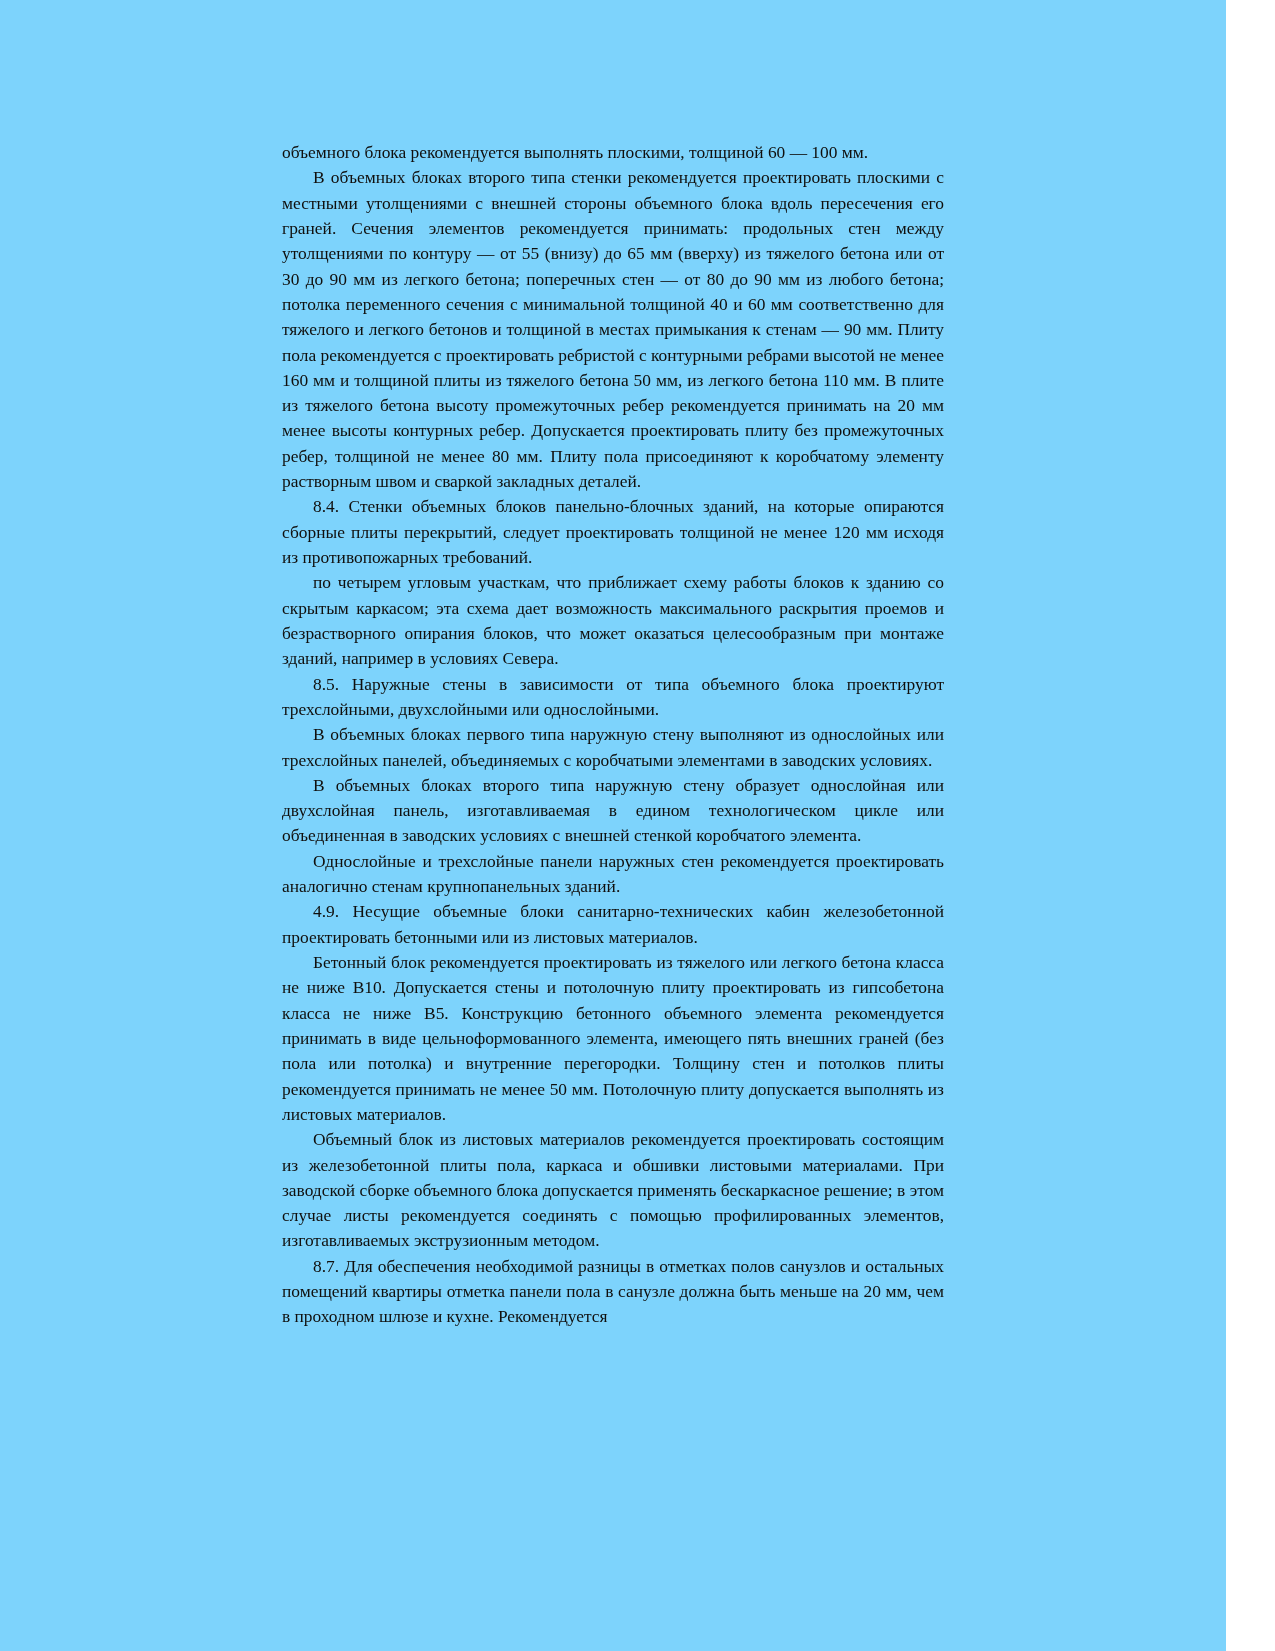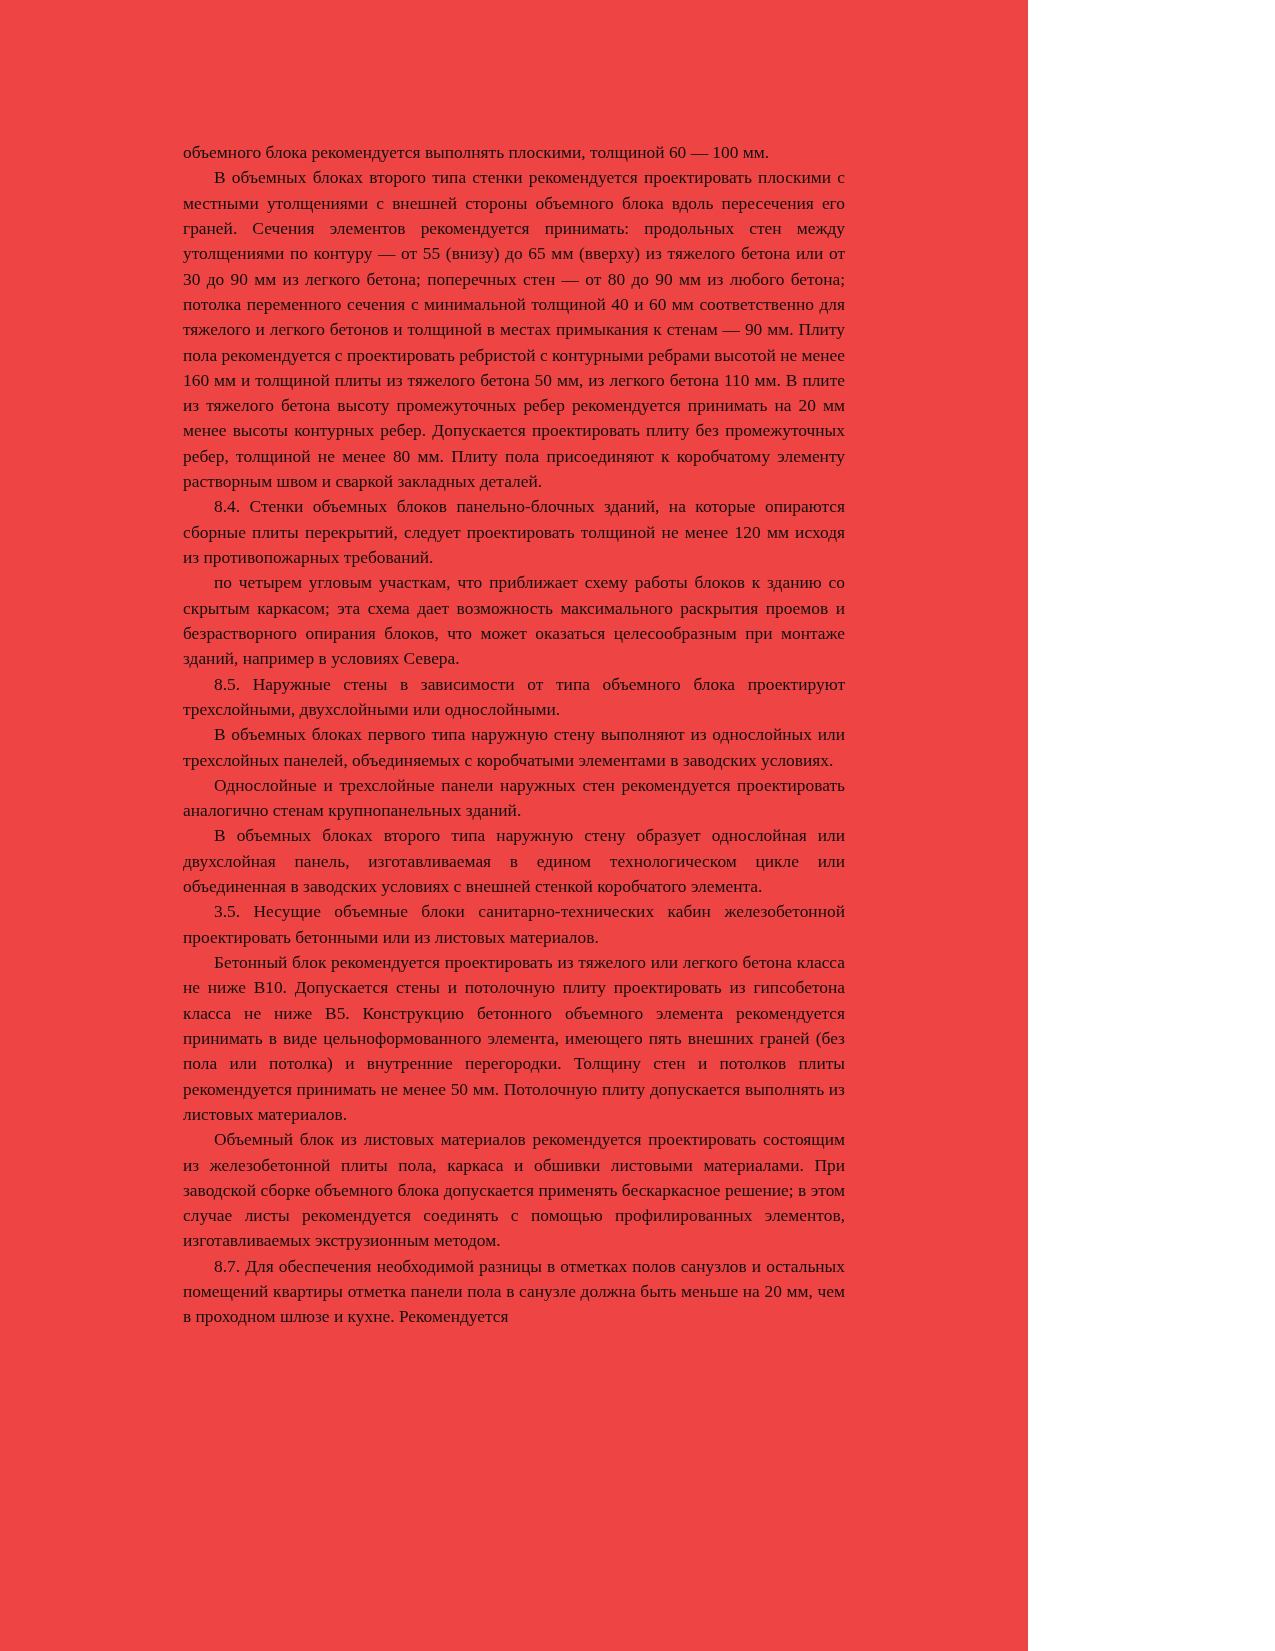--- a/index.html
+++ b/index.html
@@ -8,24 +8,24 @@
     background: #ffffff;
   }
   body {
     width: 1275px;
     height: 1651px;
     font-family: "Liberation Serif", "DejaVu Serif", serif;
     color: #100f0d;
   }
   .page {
     box-sizing: border-box;
-    width: 1028px;
+    width: 1226px;
     height: 1651px;
     padding: 140px 112px 60px 112px;
-    background: #ef4444;
+    background: #7dd3fc;
   }
   .doc-body {
     width: 662px;
     margin: 0 auto;
     font-size: 17.4px;
     line-height: 1.455;
     text-align: justify;
     text-justify: inter-word;
     hyphens: none;
   }
@@ -60,25 +60,25 @@
     <p class="ind"><span class="num">8.4.</span><span> Стенки объемных блоков панельно-блочных зданий, на которые опираются сборные плиты перекрытий, следует проектировать толщиной не менее 120 мм исходя из противопожарных требований.</span></p>
 
 
 
     <p class="ind"><span>по четырем угловым участкам, что приближает схему работы блоков к зданию со скрытым каркасом; эта схема дает возможность максимального раскрытия проемов и безрастворного опирания блоков, что может оказаться целесообразным при монтаже зданий, например в условиях Севера.</span></p>
 
     <p class="ind"><span class="num">8.5.</span><span> Наружные стены в зависимости от типа объемного блока проектируют трехслойными, двухслойными или однослойными.</span></p>
 
     <p class="ind"><span>В объемных блоках первого типа наружную стену выполняют из однослойных или трехслойных панелей, объединяемых с коробчатыми элементами в заводских условиях.</span></p>
 
+    <p class="ind"><span>В объемных блоках второго типа наружную стену образует однослойная или двухслойная панель, изготавливаемая в едином технологическом цикле или объединенная в заводских условиях с внешней стенкой коробчатого элемента.</span></p>
+
     <p class="ind"><span>Однослойные и трехслойные панели наружных стен рекомендуется проектировать аналогично стенам крупнопанельных зданий.</span></p>
 
-    <p class="ind"><span>В объемных блоках второго типа наружную стену образует однослойная или двухслойная панель, изготавливаемая в едином технологическом цикле или объединенная в заводских условиях с внешней стенкой коробчатого элемента.</span></p>
-
-    <p class="ind"><span class="num">3.5.</span><span> Несущие объемные блоки санитарно-технических кабин железобетонной проектировать бетонными или из листовых материалов.</span></p>
+    <p class="ind"><span class="num">4.9.</span><span> Несущие объемные блоки санитарно-технических кабин железобетонной проектировать бетонными или из листовых материалов.</span></p>
 
     <p class="ind"><span>Бетонный блок рекомендуется проектировать из тяжелого или легкого бетона класса не ниже В10. Допускается стены и потолочную плиту проектировать из гипсобетона класса не ниже В5. Конструкцию бетонного объемного элемента рекомендуется принимать в виде цельноформованного элемента, имеющего пять внешних граней (без пола или потолка) и внутренние перегородки. Толщину стен и потолков плиты рекомендуется принимать не менее 50 мм. Потолочную плиту допускается выполнять из листовых материалов.</span></p>
 
     <p class="ind"><span>Объемный блок из листовых материалов рекомендуется проектировать состоящим из железобетонной плиты пола, каркаса и обшивки листовыми материалами. При заводской сборке объемного блока допускается применять бескаркасное решение; в этом случае листы рекомендуется соединять с помощью профилированных элементов, изготавливаемых экструзионным методом.</span></p>
 
     <p class="ind"><span class="num">8.7.</span><span> Для обеспечения необходимой разницы в отметках полов санузлов и остальных помещений квартиры отметка панели пола в санузле должна быть меньше на 20 мм, чем в проходном шлюзе и кухне. Рекомендуется</span></p>
 
   </div>
 </div>
 

